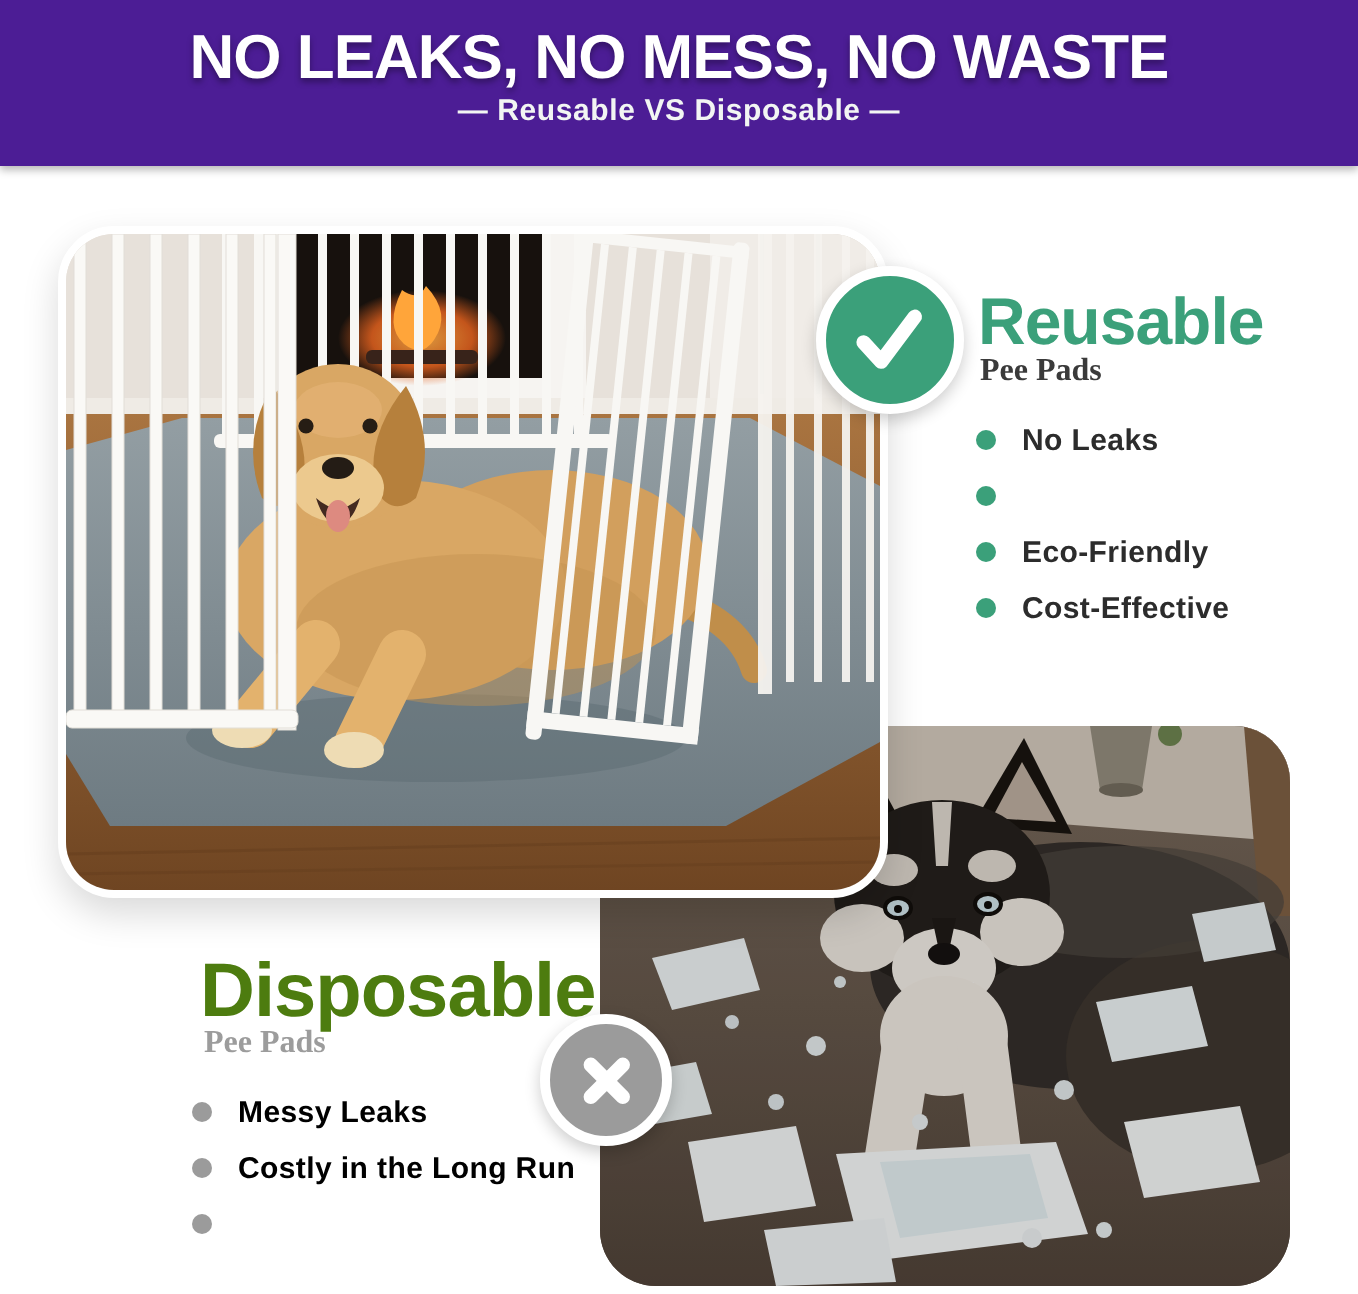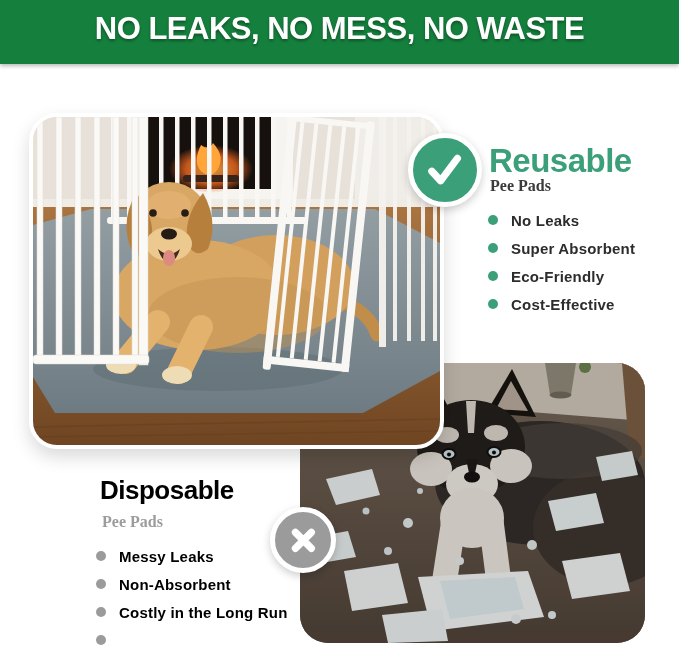--- a/index.html
+++ b/index.html
@@ -2,22 +2,22 @@
 <html><head>
 <meta charset="utf-8">
 <style>
   html,body{margin:0;padding:0;background:#ffffff;}
   .canvas{
     position:relative;width:679px;height:647px;overflow:hidden;background:#ffffff;
     font-family:"Liberation Sans",sans-serif;
   }
   
   .header{
-    position:absolute;left:0;top:0;width:679px;height:64px;
-    background:#15803d;box-shadow:0 2px 4px rgba(0,0,0,0.28);
+    position:absolute;left:0;top:0;width:679px;height:83px;
+    background:#4c1d95;box-shadow:0 2px 4px rgba(0,0,0,0.28);
     text-align:center;z-index:6;
   }
   .header-title{
     margin:0;padding-top:13px;color:#ffffff;font-size:31px;font-weight:bold;
     letter-spacing:-0.5px;line-height:1;
     text-shadow:0 2px 3px rgba(0,0,0,0.35);white-space:nowrap;
   }
   .header-subtitle{
     margin:4px 0 0 0;color:#f2f5f3;font-size:15px;font-weight:bold;
     letter-spacing:0.3px;line-height:1;
@@ -41,40 +41,41 @@
     box-shadow:0 3px 8px rgba(0,0,0,0.2);
   }
   .badge-check{left:408px;top:133px;width:74px;height:74px;background:#3ba07a;}
   .badge-x{left:270px;top:507px;width:66px;height:66px;background:#9b9b9b;}
   .badge svg{width:80%;height:80%;}
   
   .sec-heading{position:absolute;font-weight:bold;line-height:1;white-space:nowrap;letter-spacing:-0.5px;}
   .sec-sub{position:absolute;font-weight:bold;line-height:1;white-space:nowrap;font-family:Liberation Serif, serif;}
   .reusable-heading{left:489px;top:144px;font-size:33px;color:#3ba07a;}
   .reusable-sub{left:490px;top:178px;font-size:16px;color:#3a3a3a;}
-  .disposable-heading{left:100px;top:477px;font-size:26px;color:#000000;}
+  .disposable-heading{left:100px;top:477px;font-size:38px;color:#4d7c0f;}
   .disposable-sub{left:102px;top:514px;font-size:16px;color:#9c9c9c;}
   .feature-list{position:absolute;z-index:4;}
   .reusable-list{left:488px;top:206px;}
   .disposable-list{left:96px;top:542px;}
   .feature-row{display:flex;align-items:center;height:28px;}
   .dot{border-radius:50%;flex:none;margin-right:13px;}
   .dot-green{width:10px;height:10px;background:#3ba07a;}
   .dot-gray{width:10px;height:10px;background:#9b9b9b;}
   .feature-label{font-size:15px;font-weight:bold;line-height:1;white-space:nowrap;letter-spacing:0.2px;text-align:right;}
   .label-dark{color:#2c2c2c;}
   .label-gray{color:#000000;}
 </style>
 </head>
 <body>
 
 <div class="canvas">
 
   <div class="header">
     <div class="header-title">NO LEAKS, NO MESS, NO WASTE</div>
+    <div class="header-subtitle">— Reusable VS Disposable —</div>
   </div>
 
   <div class="photo photo-disposable">
     <svg viewBox="0 0 345 280" preserveAspectRatio="none">
       <defs>
         <linearGradient id="hCarpet" x1="0" y1="0" x2="0" y2="1">
           <stop offset="0" stop-color="#75675a"></stop>
             <stop offset="1" stop-color="#4d4138"></stop>
         </linearGradient>
       </defs>
@@ -252,45 +253,40 @@
 
   <div class="sec-heading reusable-heading">Reusable</div>
   <div class="sec-sub reusable-sub">Pee Pads</div>
   <div class="feature-list reusable-list">
     <div class="feature-row">
       <span class="dot dot-green"></span>
       <span class="feature-label label-dark">No Leaks</span>
     </div>
     <div class="feature-row">
       <span class="dot dot-green"></span>
-      <span class="feature-label label-dark">Super Absorbent</span>
     </div>
     <div class="feature-row">
       <span class="dot dot-green"></span>
       <span class="feature-label label-dark">Eco-Friendly</span>
     </div>
     <div class="feature-row">
       <span class="dot dot-green"></span>
       <span class="feature-label label-dark">Cost-Effective</span>
     </div>
   </div>
 
   <div class="sec-heading disposable-heading">Disposable</div>
   <div class="sec-sub disposable-sub">Pee Pads</div>
   <div class="feature-list disposable-list">
     <div class="feature-row">
       <span class="dot dot-gray"></span>
       <span class="feature-label label-gray">Messy Leaks</span>
     </div>
     <div class="feature-row">
       <span class="dot dot-gray"></span>
-      <span class="feature-label label-gray">Non-Absorbent</span>
+      <span class="feature-label label-gray">Costly in the Long Run</span>
     </div>
     <div class="feature-row">
       <span class="dot dot-gray"></span>
-      <span class="feature-label label-gray">Costly in the Long Run</span>
-    </div>
-    <div class="feature-row">
-      <span class="dot dot-gray"></span>
     </div>
   </div>
 
 </div>
 
 </body></html>

